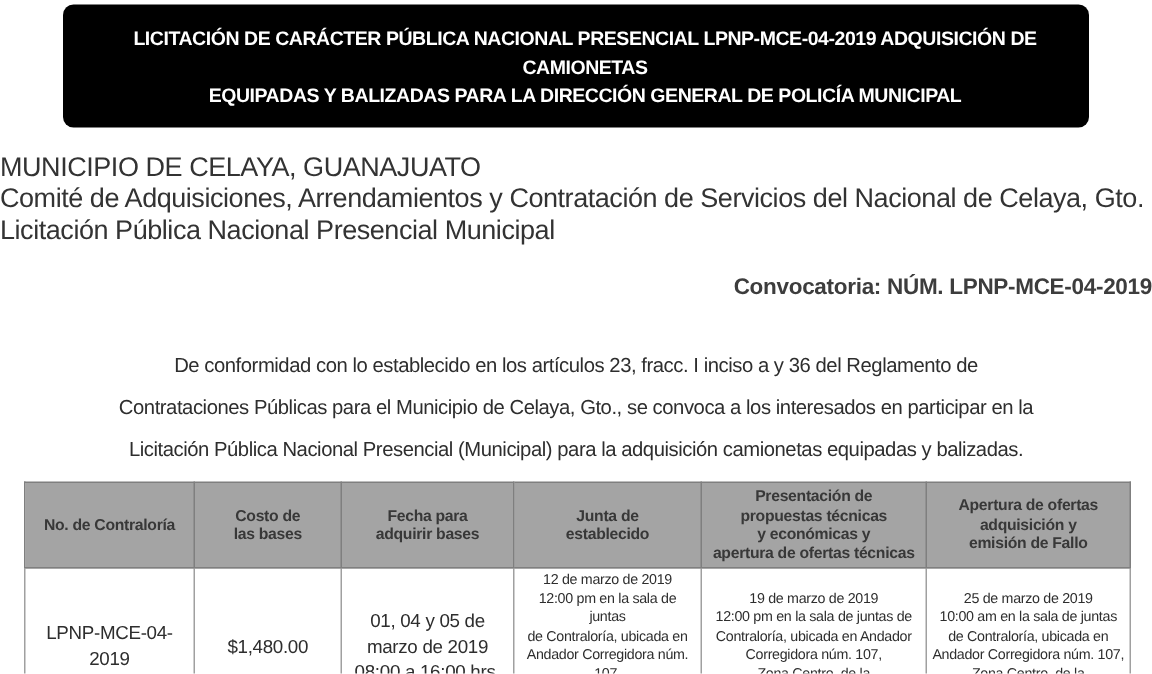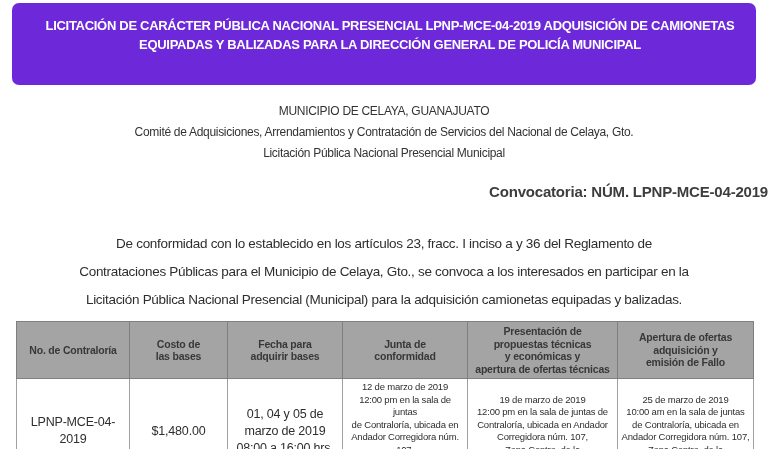--- a/index.html
+++ b/index.html
@@ -7,42 +7,41 @@
     width: 768px; height: 449px;
     background: #ffffff;
     font-family: "Liberation Sans", sans-serif;
     color: #2e2e2e;
     overflow: hidden;
   }
   .page { width: 768px; height: 449px; position: relative; }
 
   
   .banner {
-    width: 744px;
+    width: 684px;
     margin: 3px auto 0 auto;
     height: 82px;
-    background: #6d28d9;
+    background: #000000;
     border-radius: 7px;
     padding: 13px 18px 0 30px;
   }
   .banner-text {
     color: #ffffff;
     font-weight: bold;
     font-size: 13px;
     line-height: 19px;
     text-align: center;
     letter-spacing: -0.3px;
     white-space: pre-line;
   }
 
   
   .org-block {
     margin-top: 16px;
-    text-align: center;
-    font-size: 12px;
+    font-size: 18px;
     line-height: 21px;
     letter-spacing: -0.3px;
     color: #333333;
   }
   .org-line { white-space: nowrap; }
 
   .convocatoria {
     margin-top: 19px;
     text-align: right;
     font-size: 15px;
@@ -128,21 +127,21 @@
       <col style="width:136px">
     </colgroup>
     <thead>
       <tr>
         <th>No. de Contraloría</th>
         <th>Costo de
 las bases</th>
         <th>Fecha para
 adquirir bases</th>
         <th>Junta de
-conformidad</th>
+establecido</th>
         <th>Presentación de
 propuestas técnicas
 y económicas y
 apertura de ofertas técnicas</th>
         <th>Apertura de ofertas
 adquisición y
 emisión de Fallo</th>
       </tr>
     </thead>
     <tbody>

